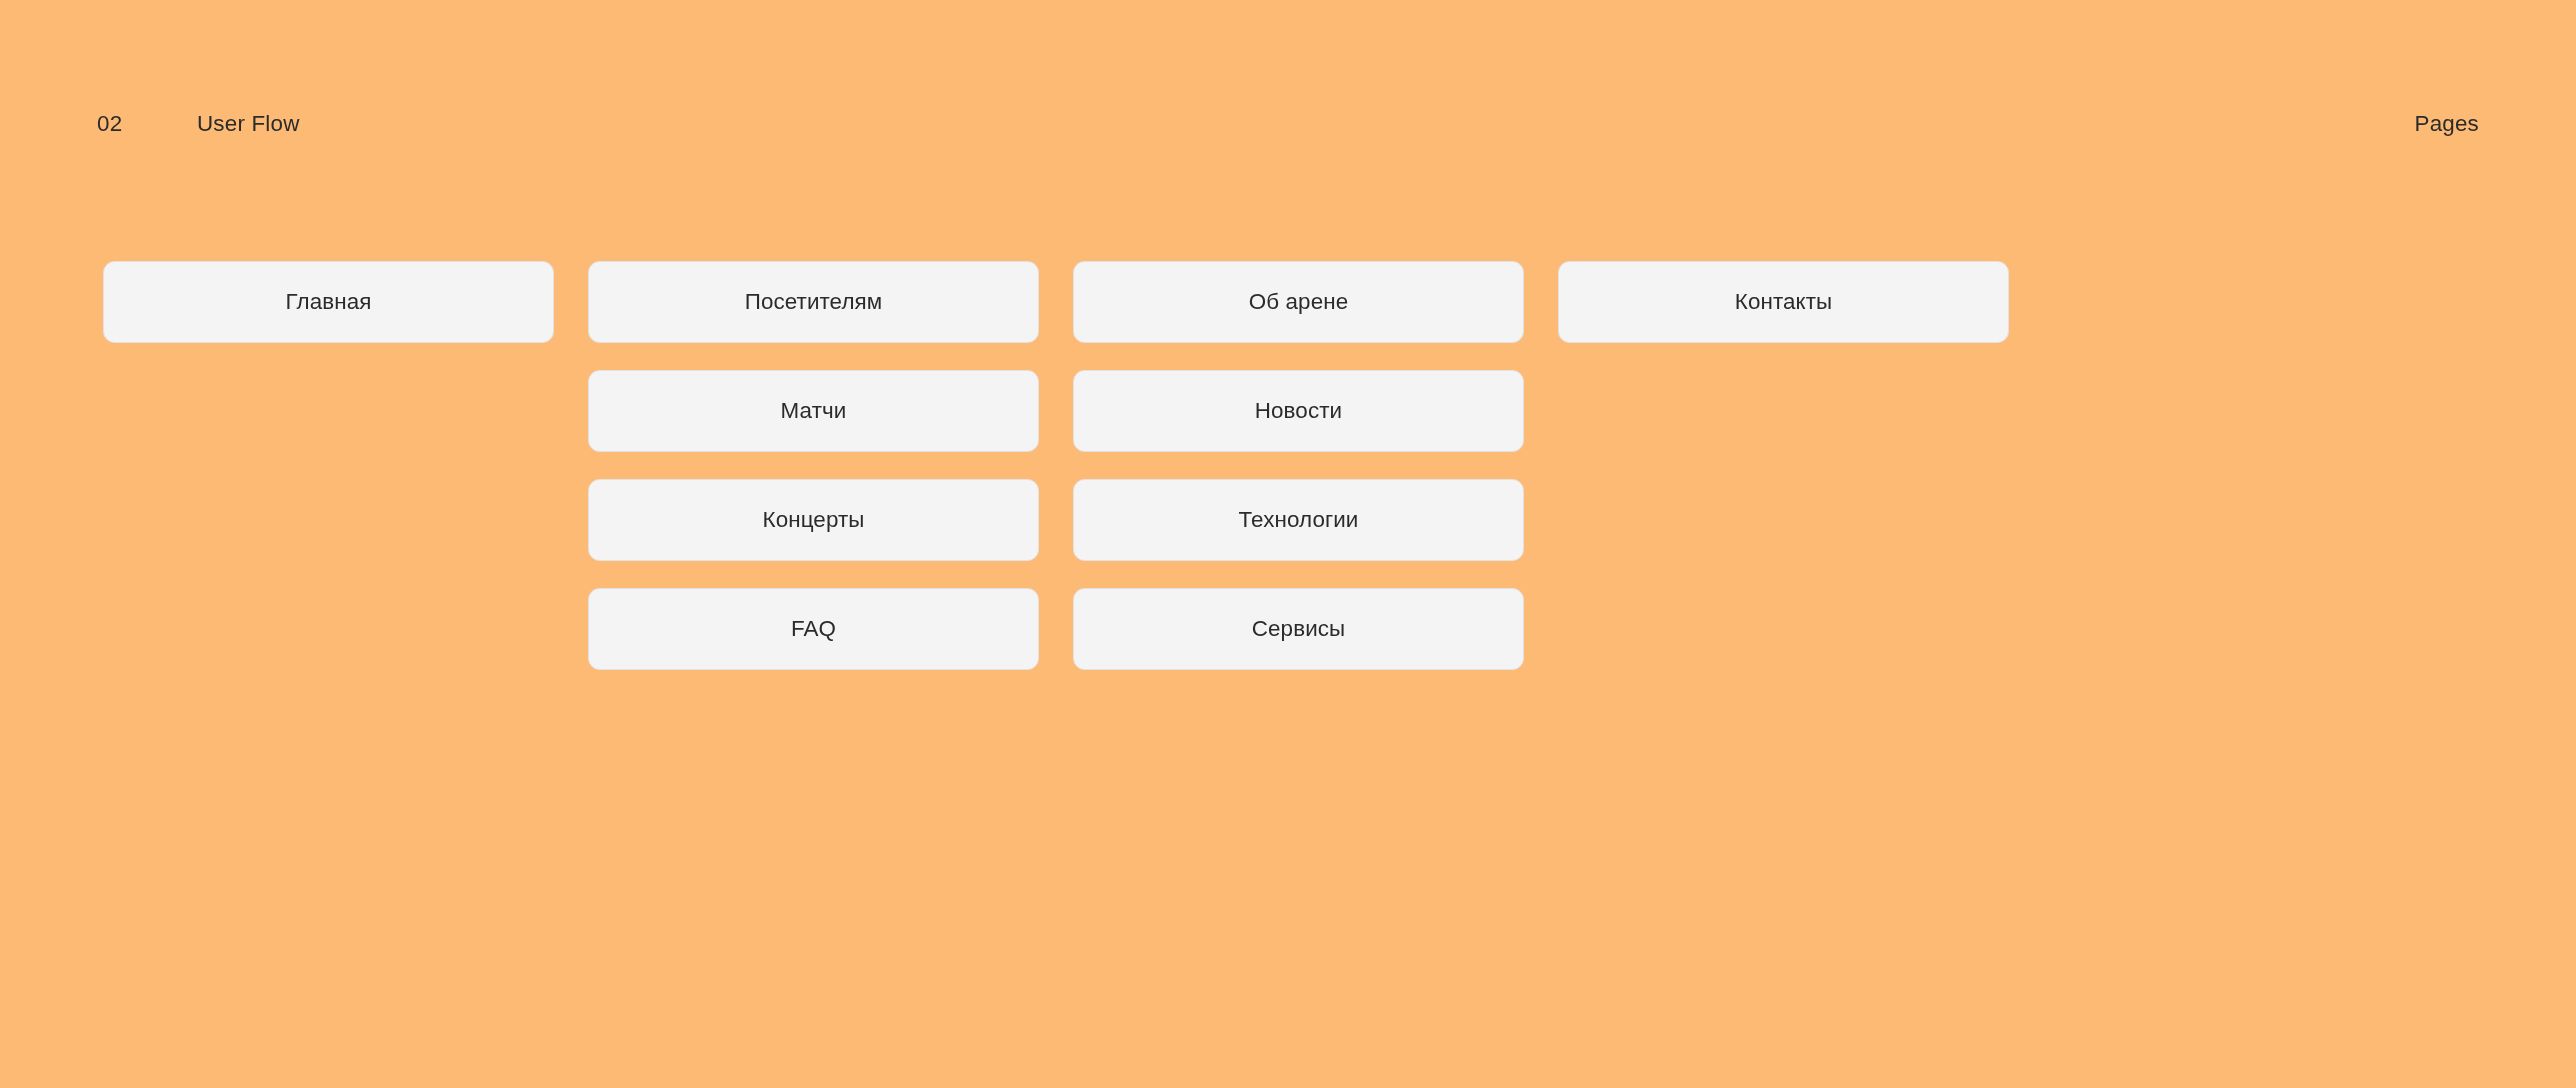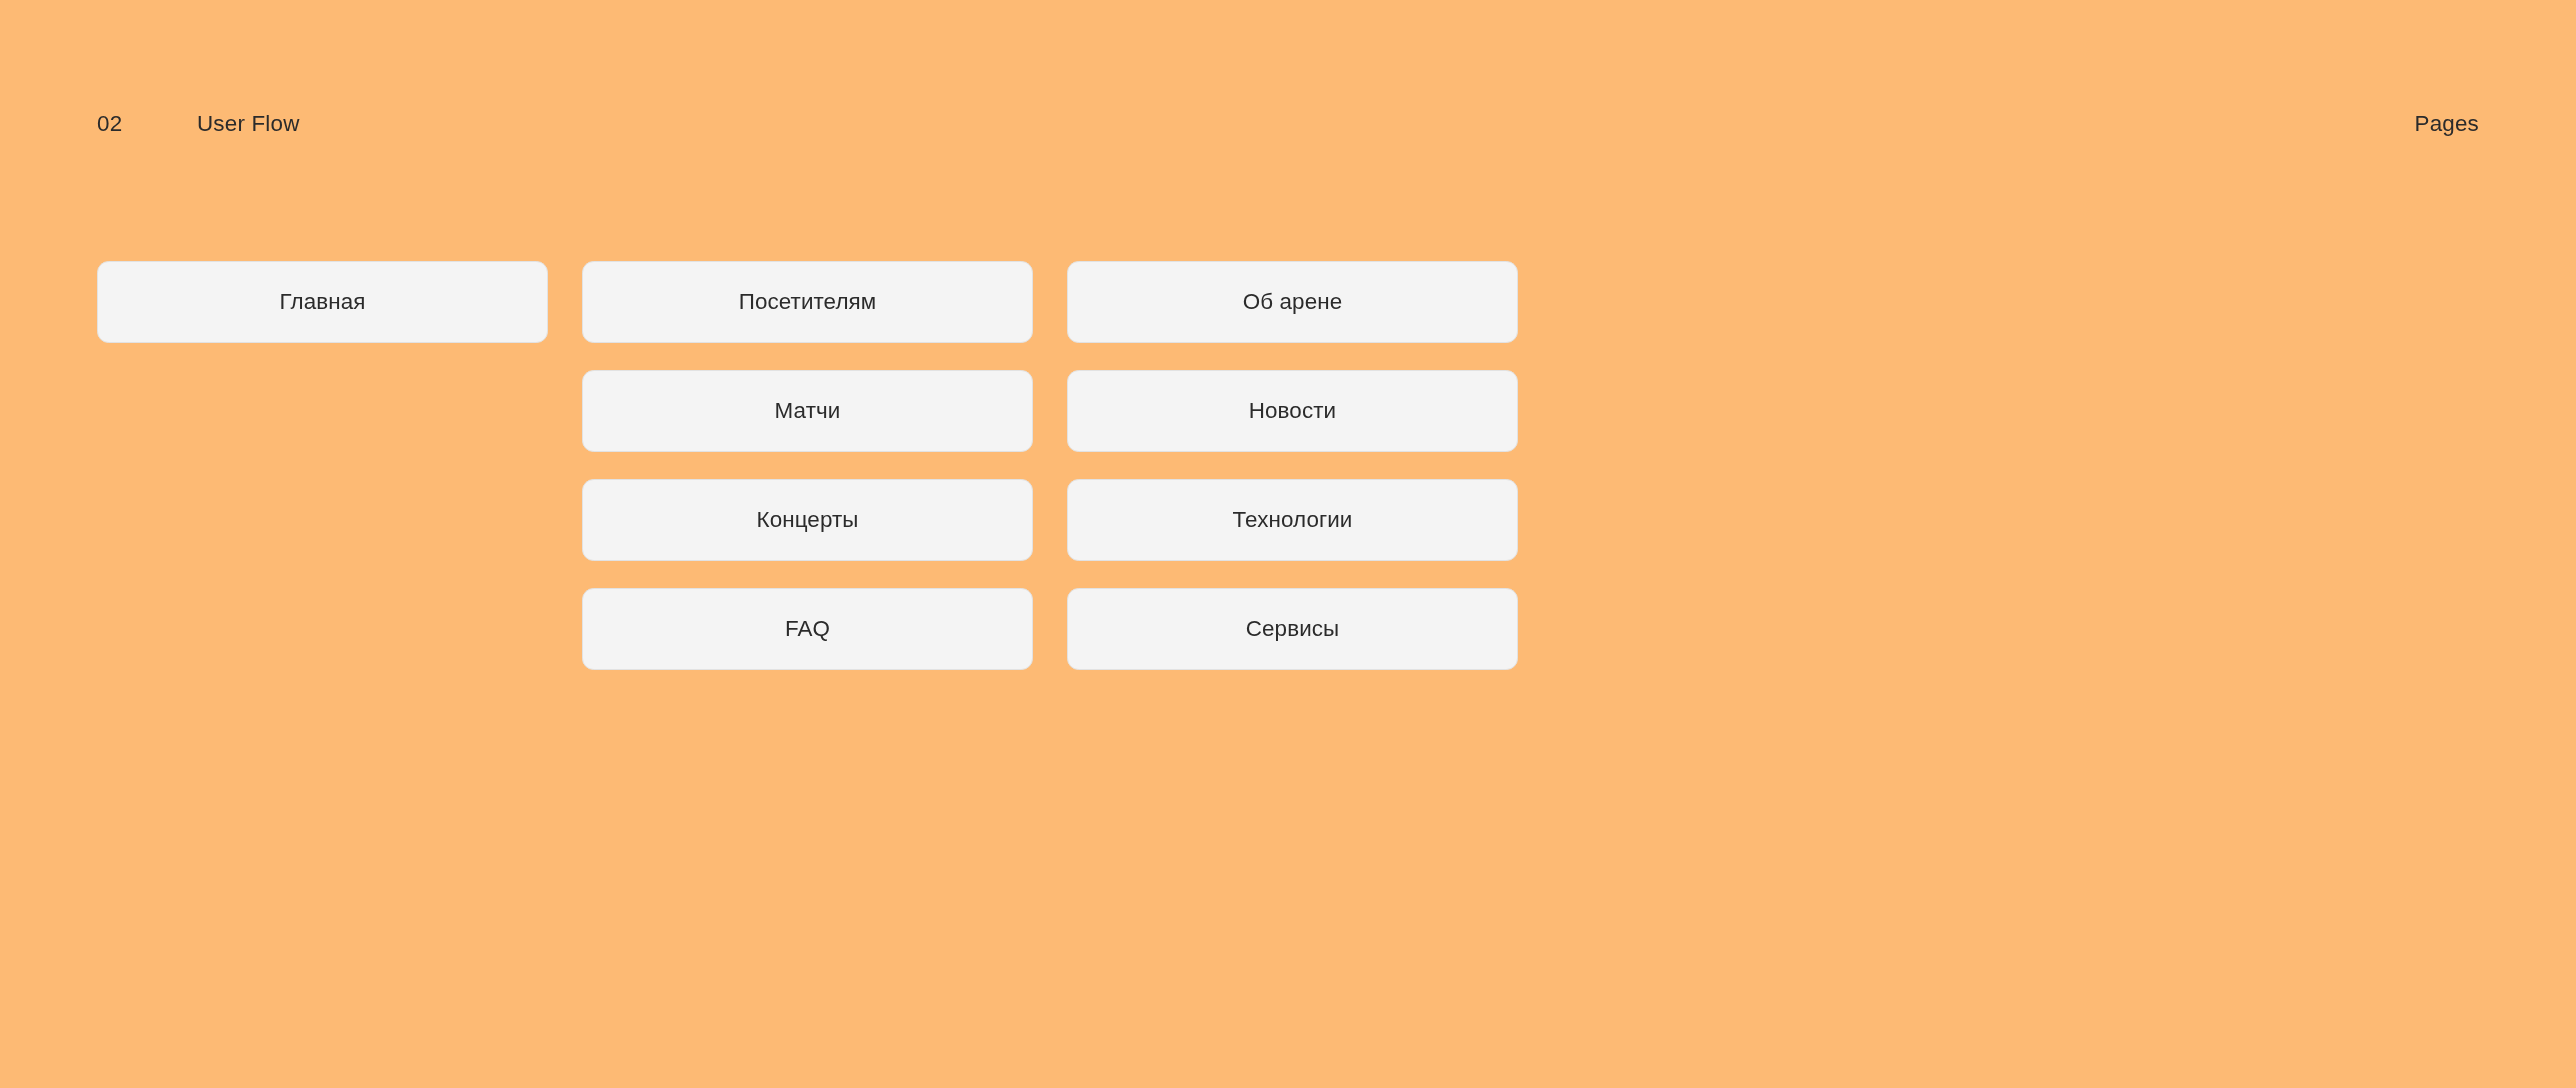--- a/index.html
+++ b/index.html
@@ -50,21 +50,21 @@
     margin-left: auto;
     font-size: 22.4px;
     color: #2b2b2b;
     letter-spacing: 0.2px;
   }
 
   
   .sitemap {
     position: absolute;
     top: 261px;
-    left: 97px;
+    left: 103px;
     width: 2383px;
     display: flex;
     gap: 34px;
   }
   .column {
     display: flex;
     flex-direction: column;
     gap: 27px;
     width: 451px;
     flex: none;
@@ -133,16 +133,21 @@
         <span class="card-label">Новости</span>
       </div>
       <div class="card">
         <span class="card-label">Технологии</span>
       </div>
       <div class="card">
         <span class="card-label">Сервисы</span>
       </div>
     </div>
 
+    <div class="column">
+      <div class="card">
+        <span class="card-label">Контакты</span>
+      </div>
+    </div>
 
   </div>
 </div>
 
 
 </body></html>

